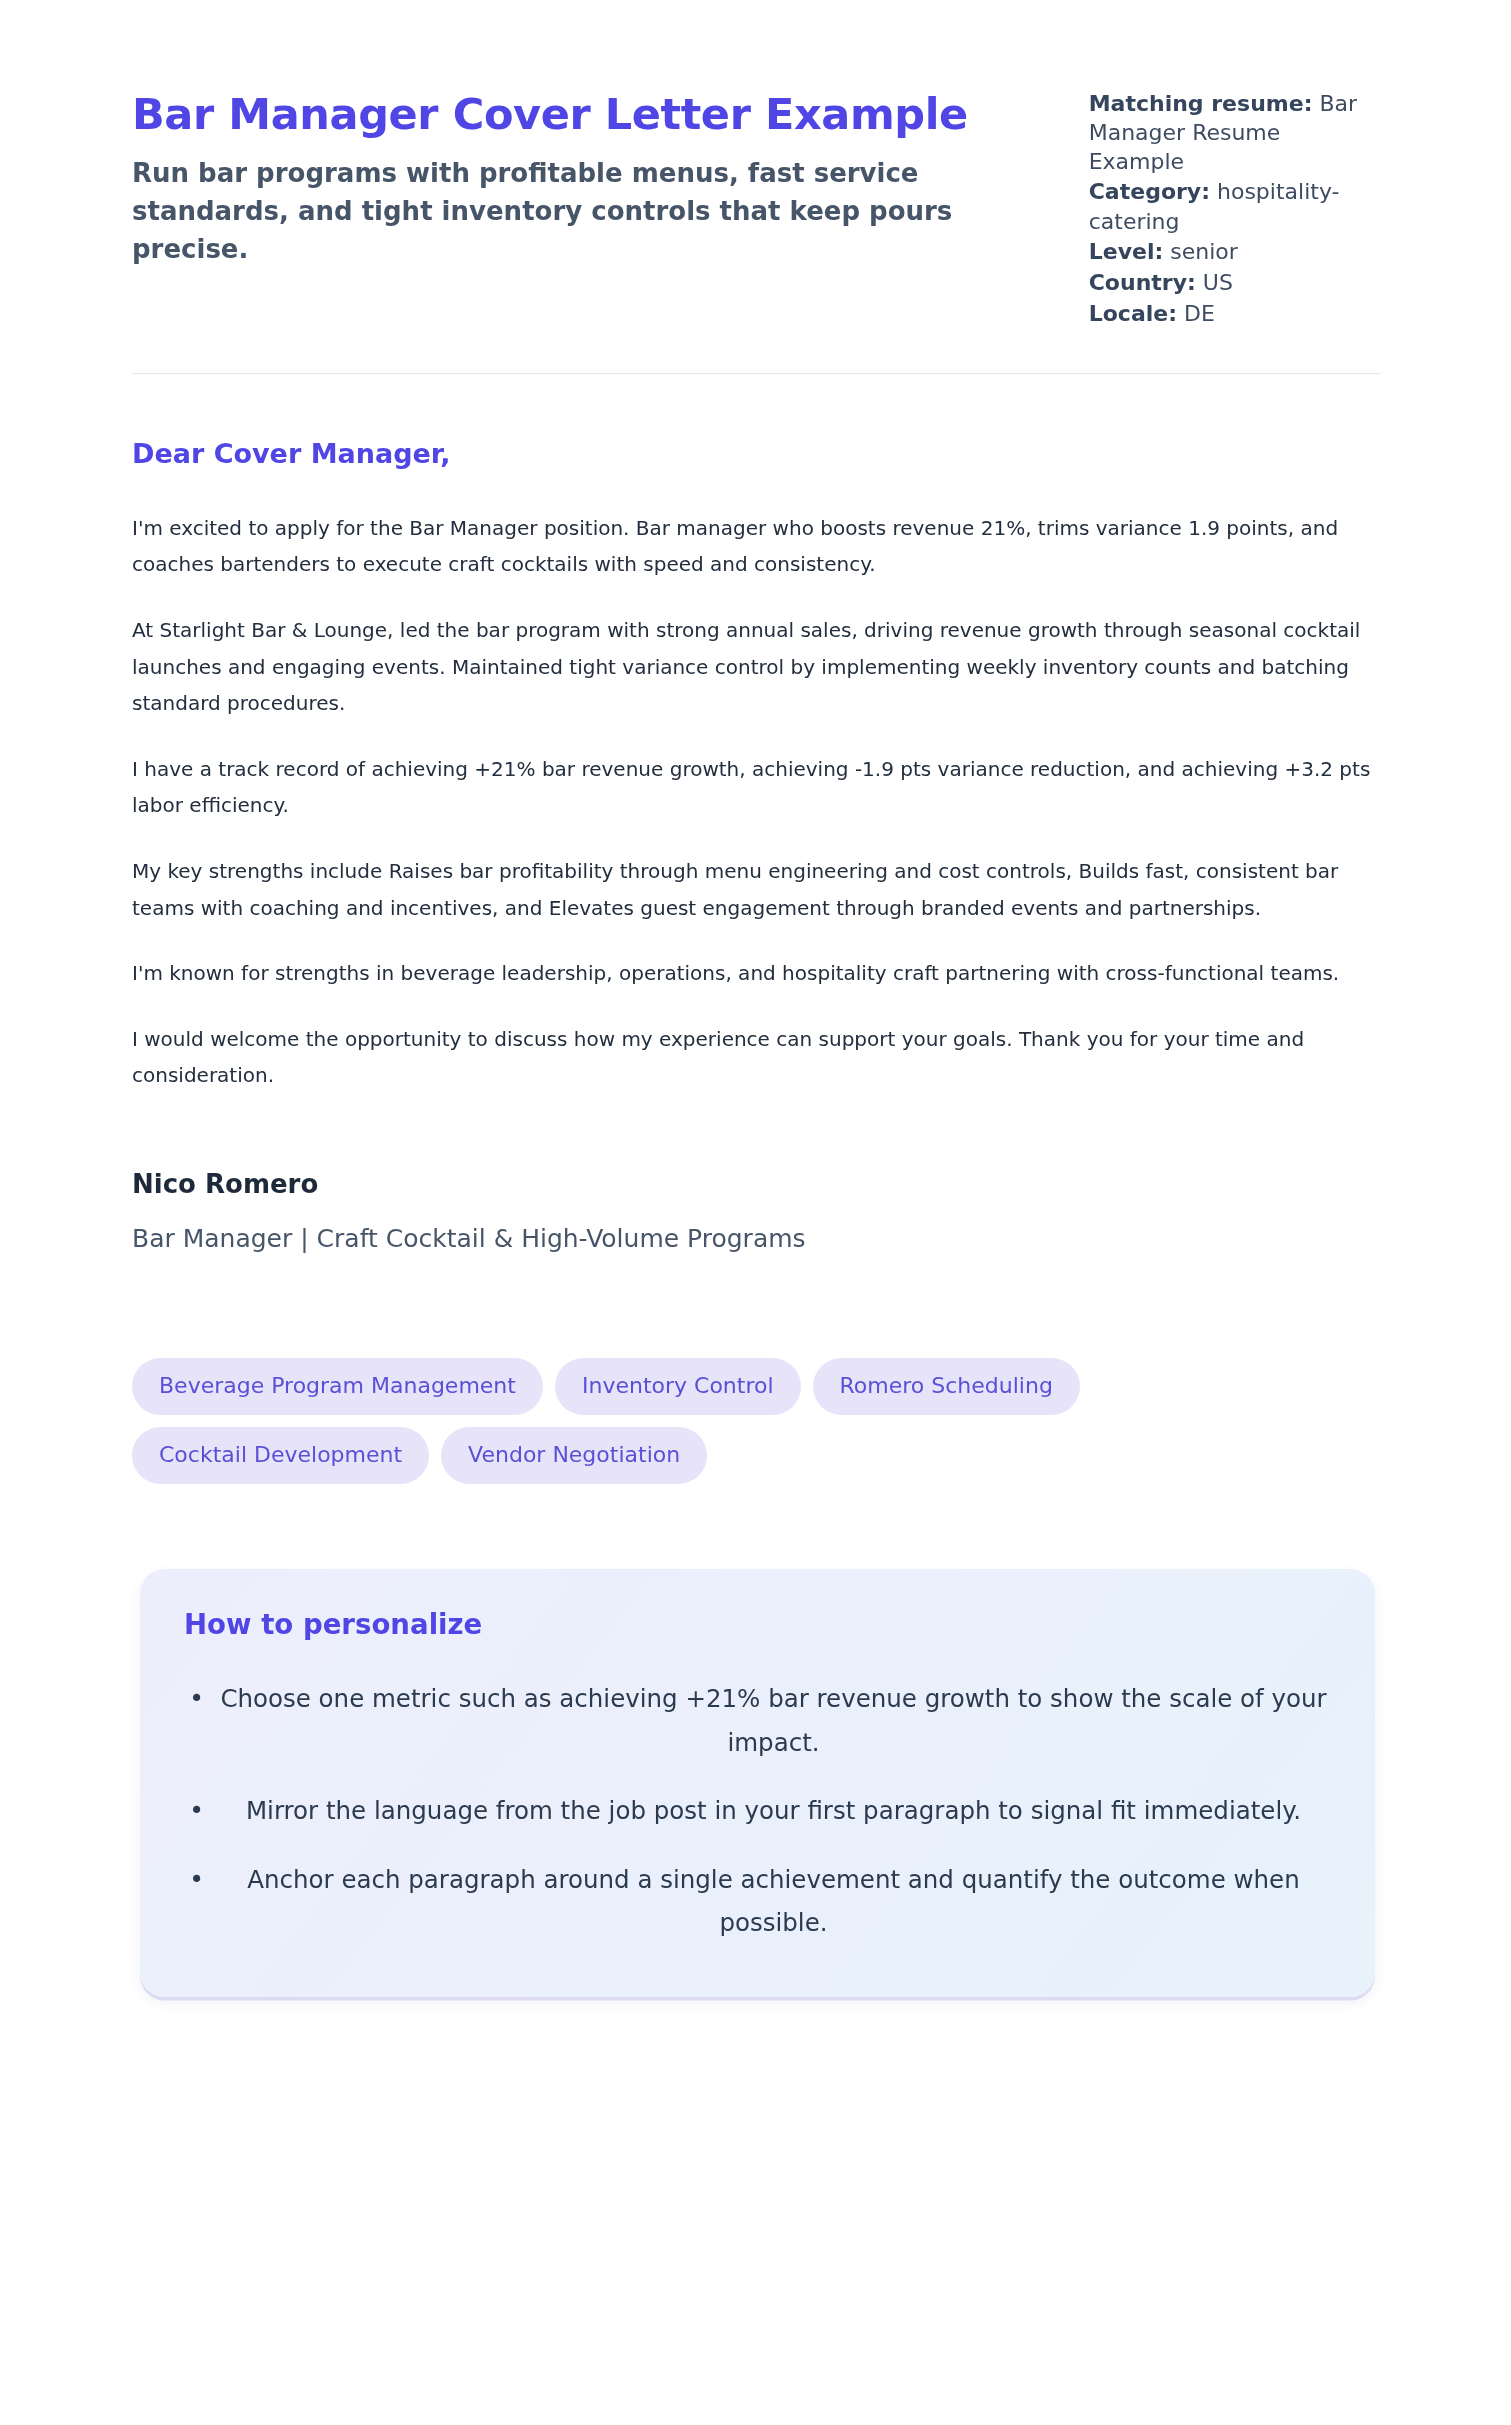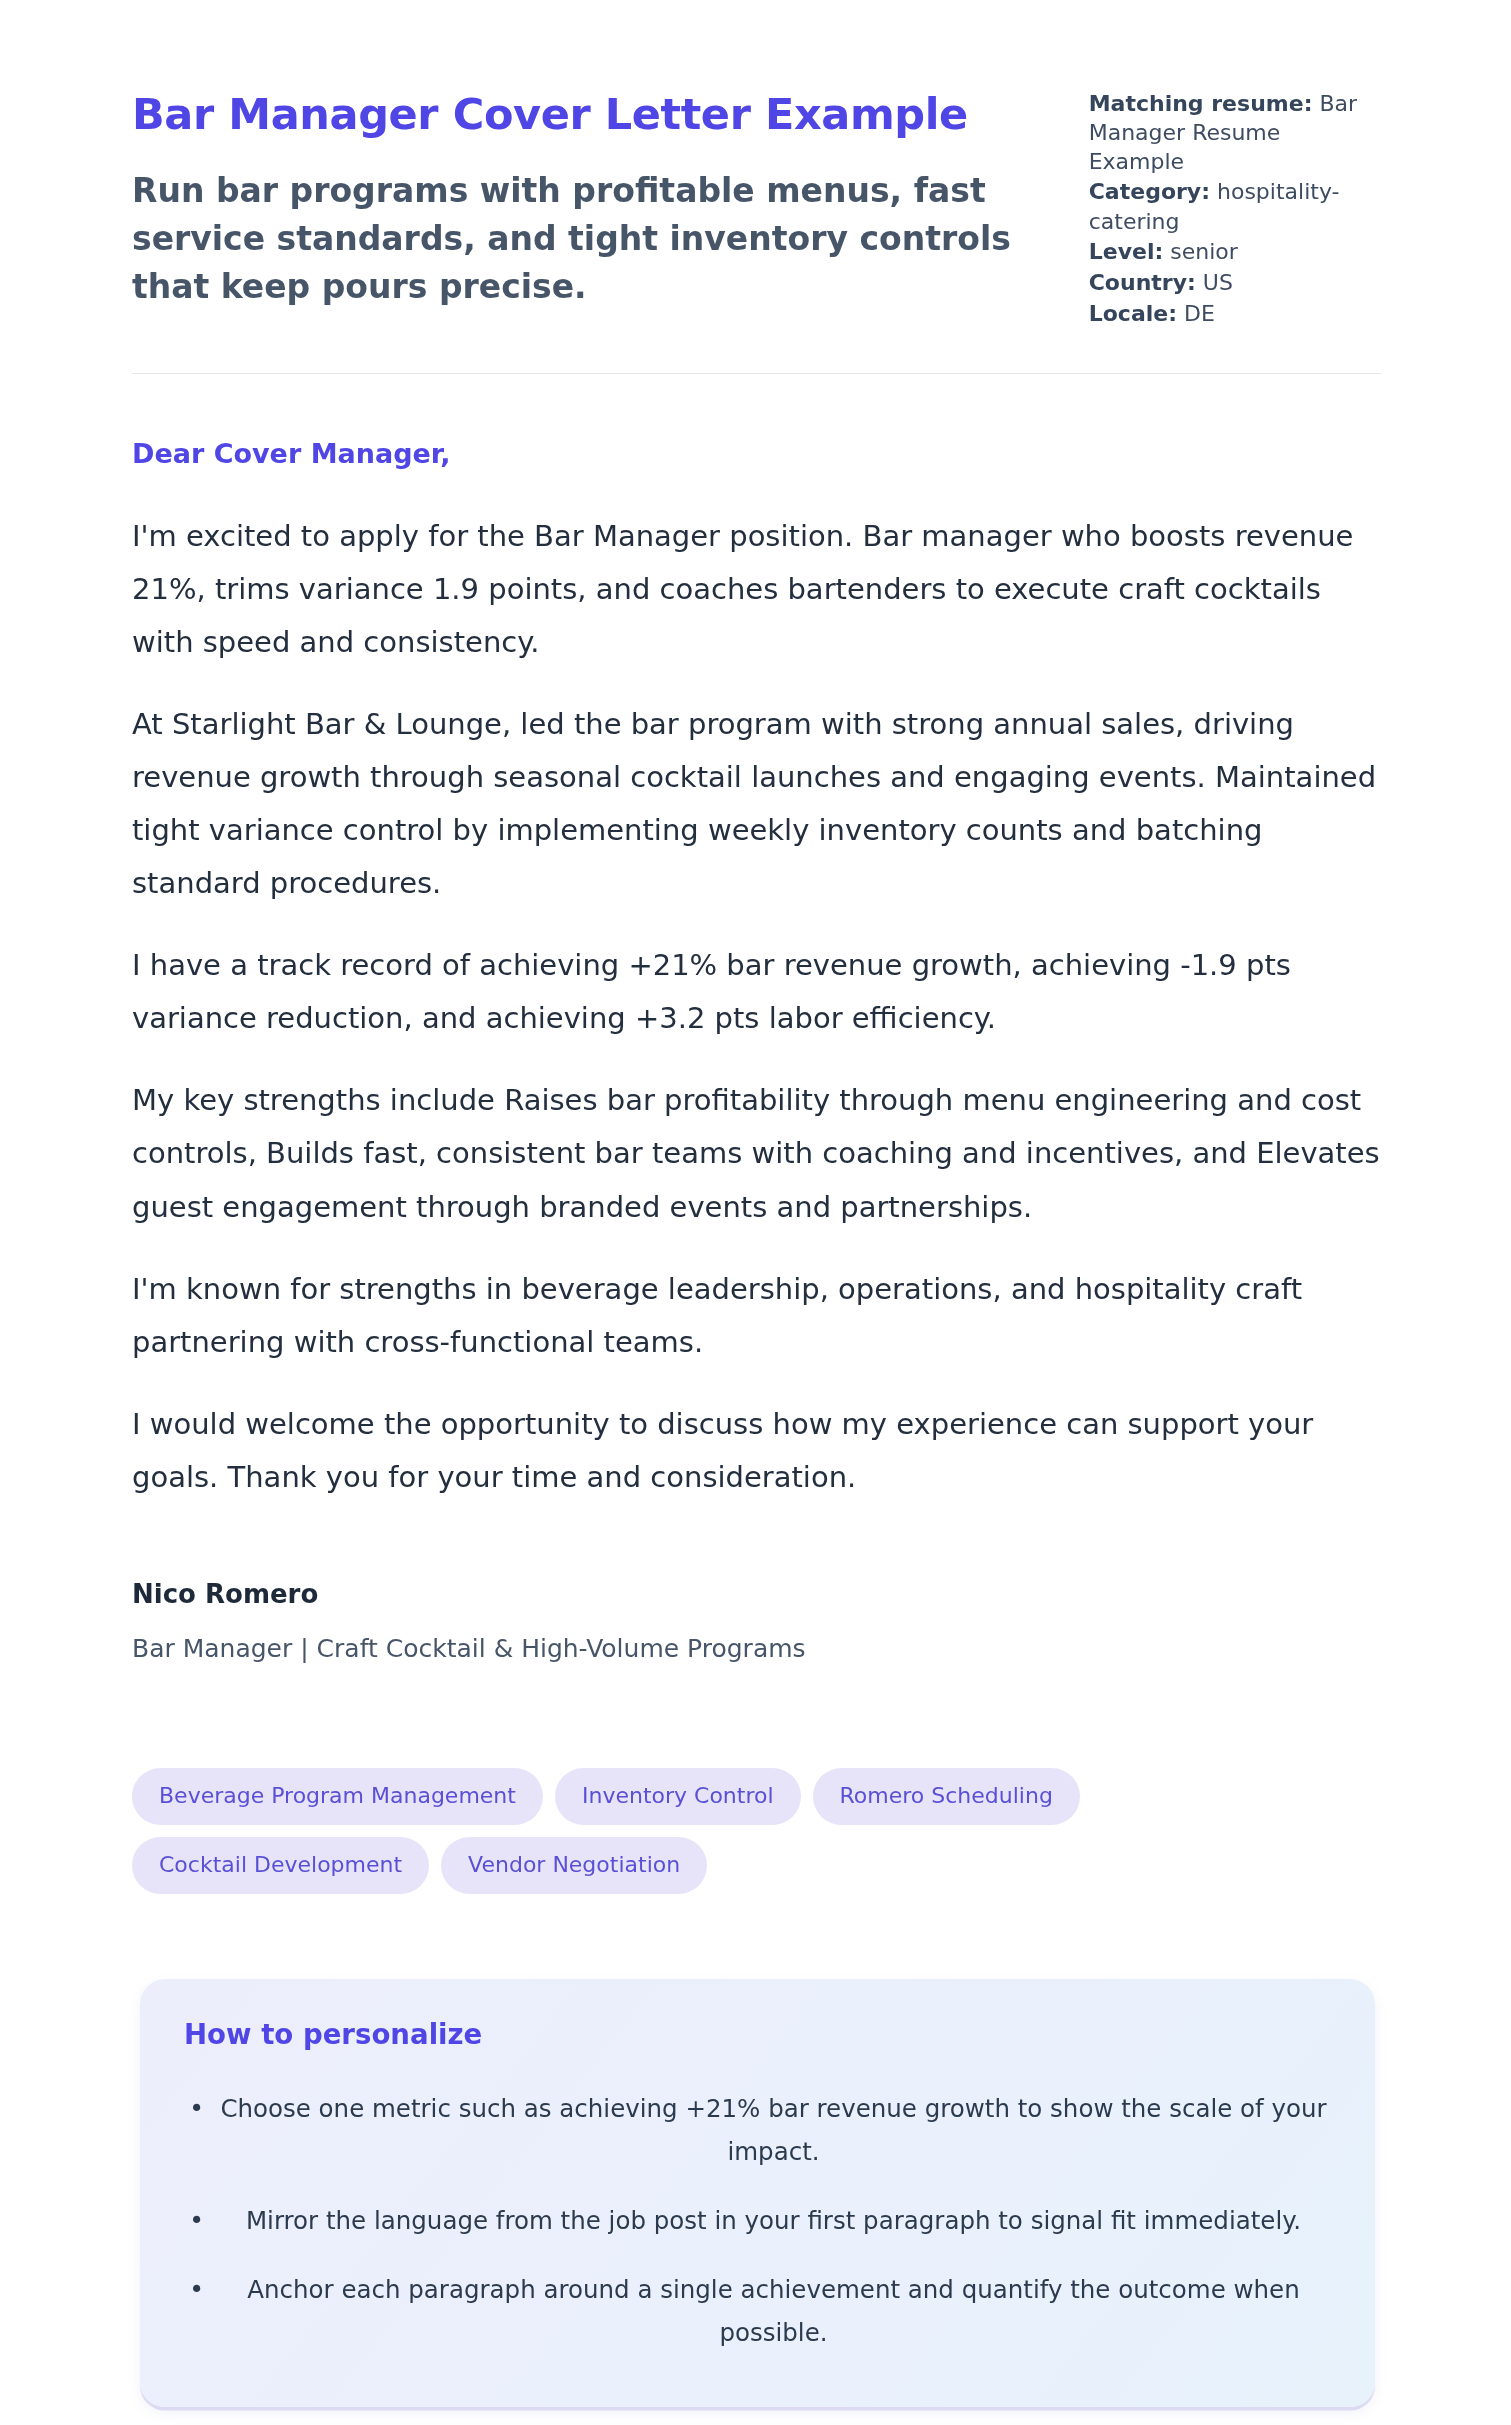--- a/index.html
+++ b/index.html
@@ -33,23 +33,23 @@
   }
   .header-left{ width:956px; }
   .doc-title{
     color:var(--accent);
     font-size:43px;
     font-weight:700;
     line-height:1.38;
     letter-spacing:-0.4px;
   }
   .doc-subtitle{
-    margin-top:23px;
+    margin-top:11px;
     color:var(--muted-text);
-    font-size:33px;
+    font-size:26px;
     font-weight:700;
     line-height:1.45;
   }
   .meta{
     width:298px;
     margin-top:3.6px;
     color:#3E4C61;
     font-size:22px;
     line-height:1.32;
   }
@@ -63,21 +63,21 @@
   }
   
   .greeting{
     margin-top:64px;
     color:var(--accent);
     font-size:27px;
     font-weight:700;
   }
   .paragraphs{ margin-top:41px; }
   .para{
-    font-size:29px;
+    font-size:20px;
     line-height:1.83;
     margin-bottom:29px;
     color:var(--body-text);
   }
   .signature{ margin-top:75px; }
   .signature-name{
     font-size:26px;
     font-weight:700;
     color:#1E2A3A;
   }

